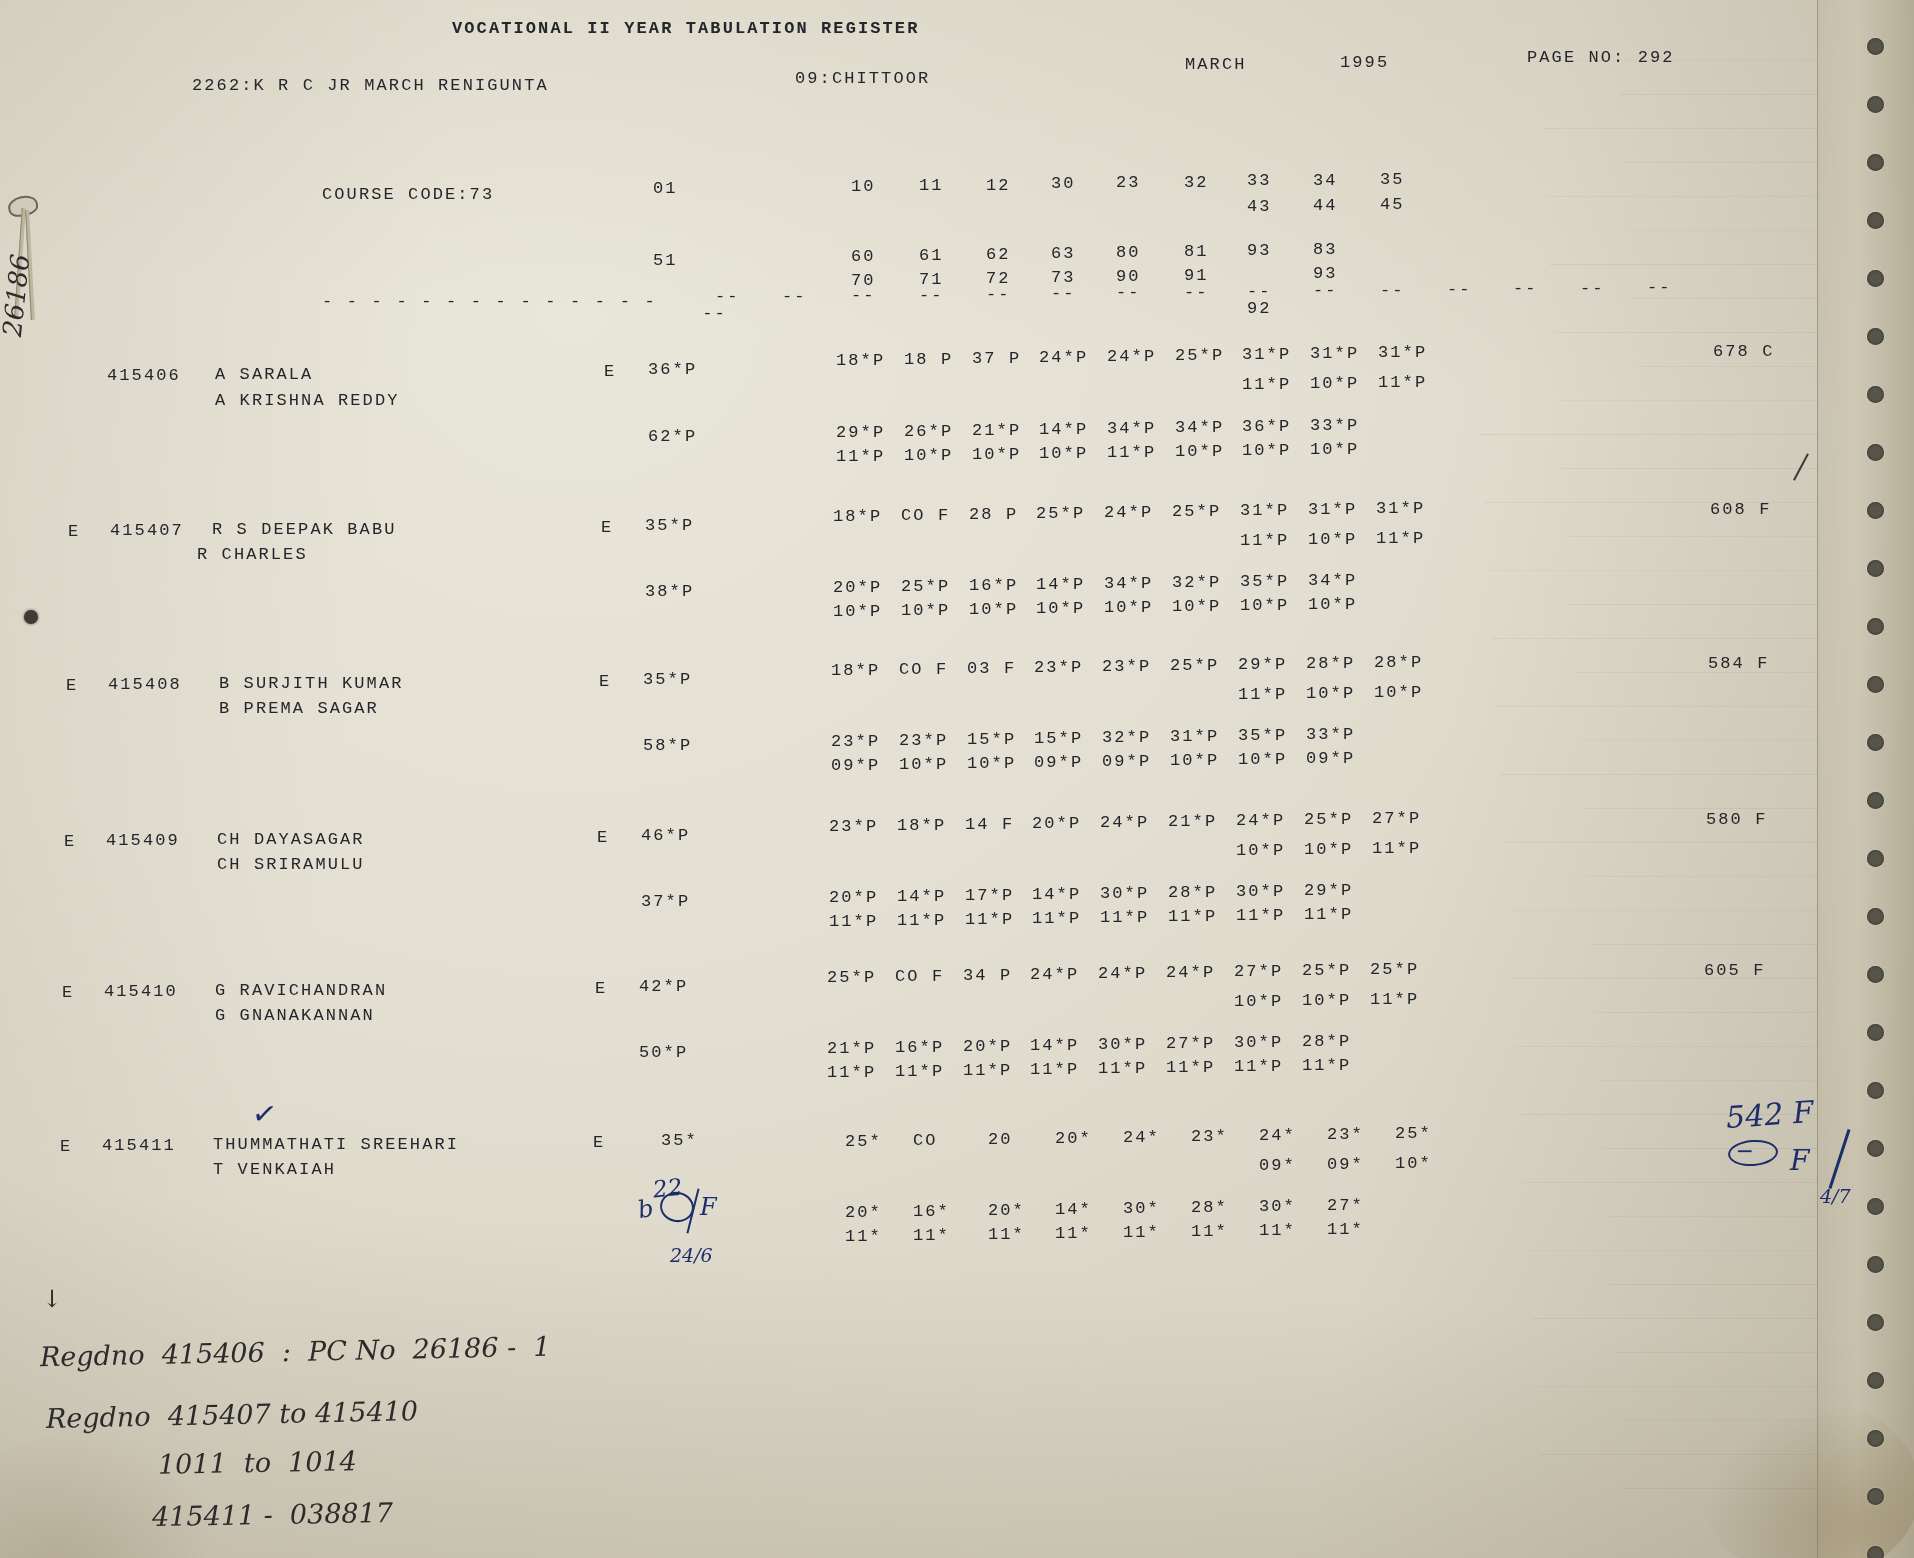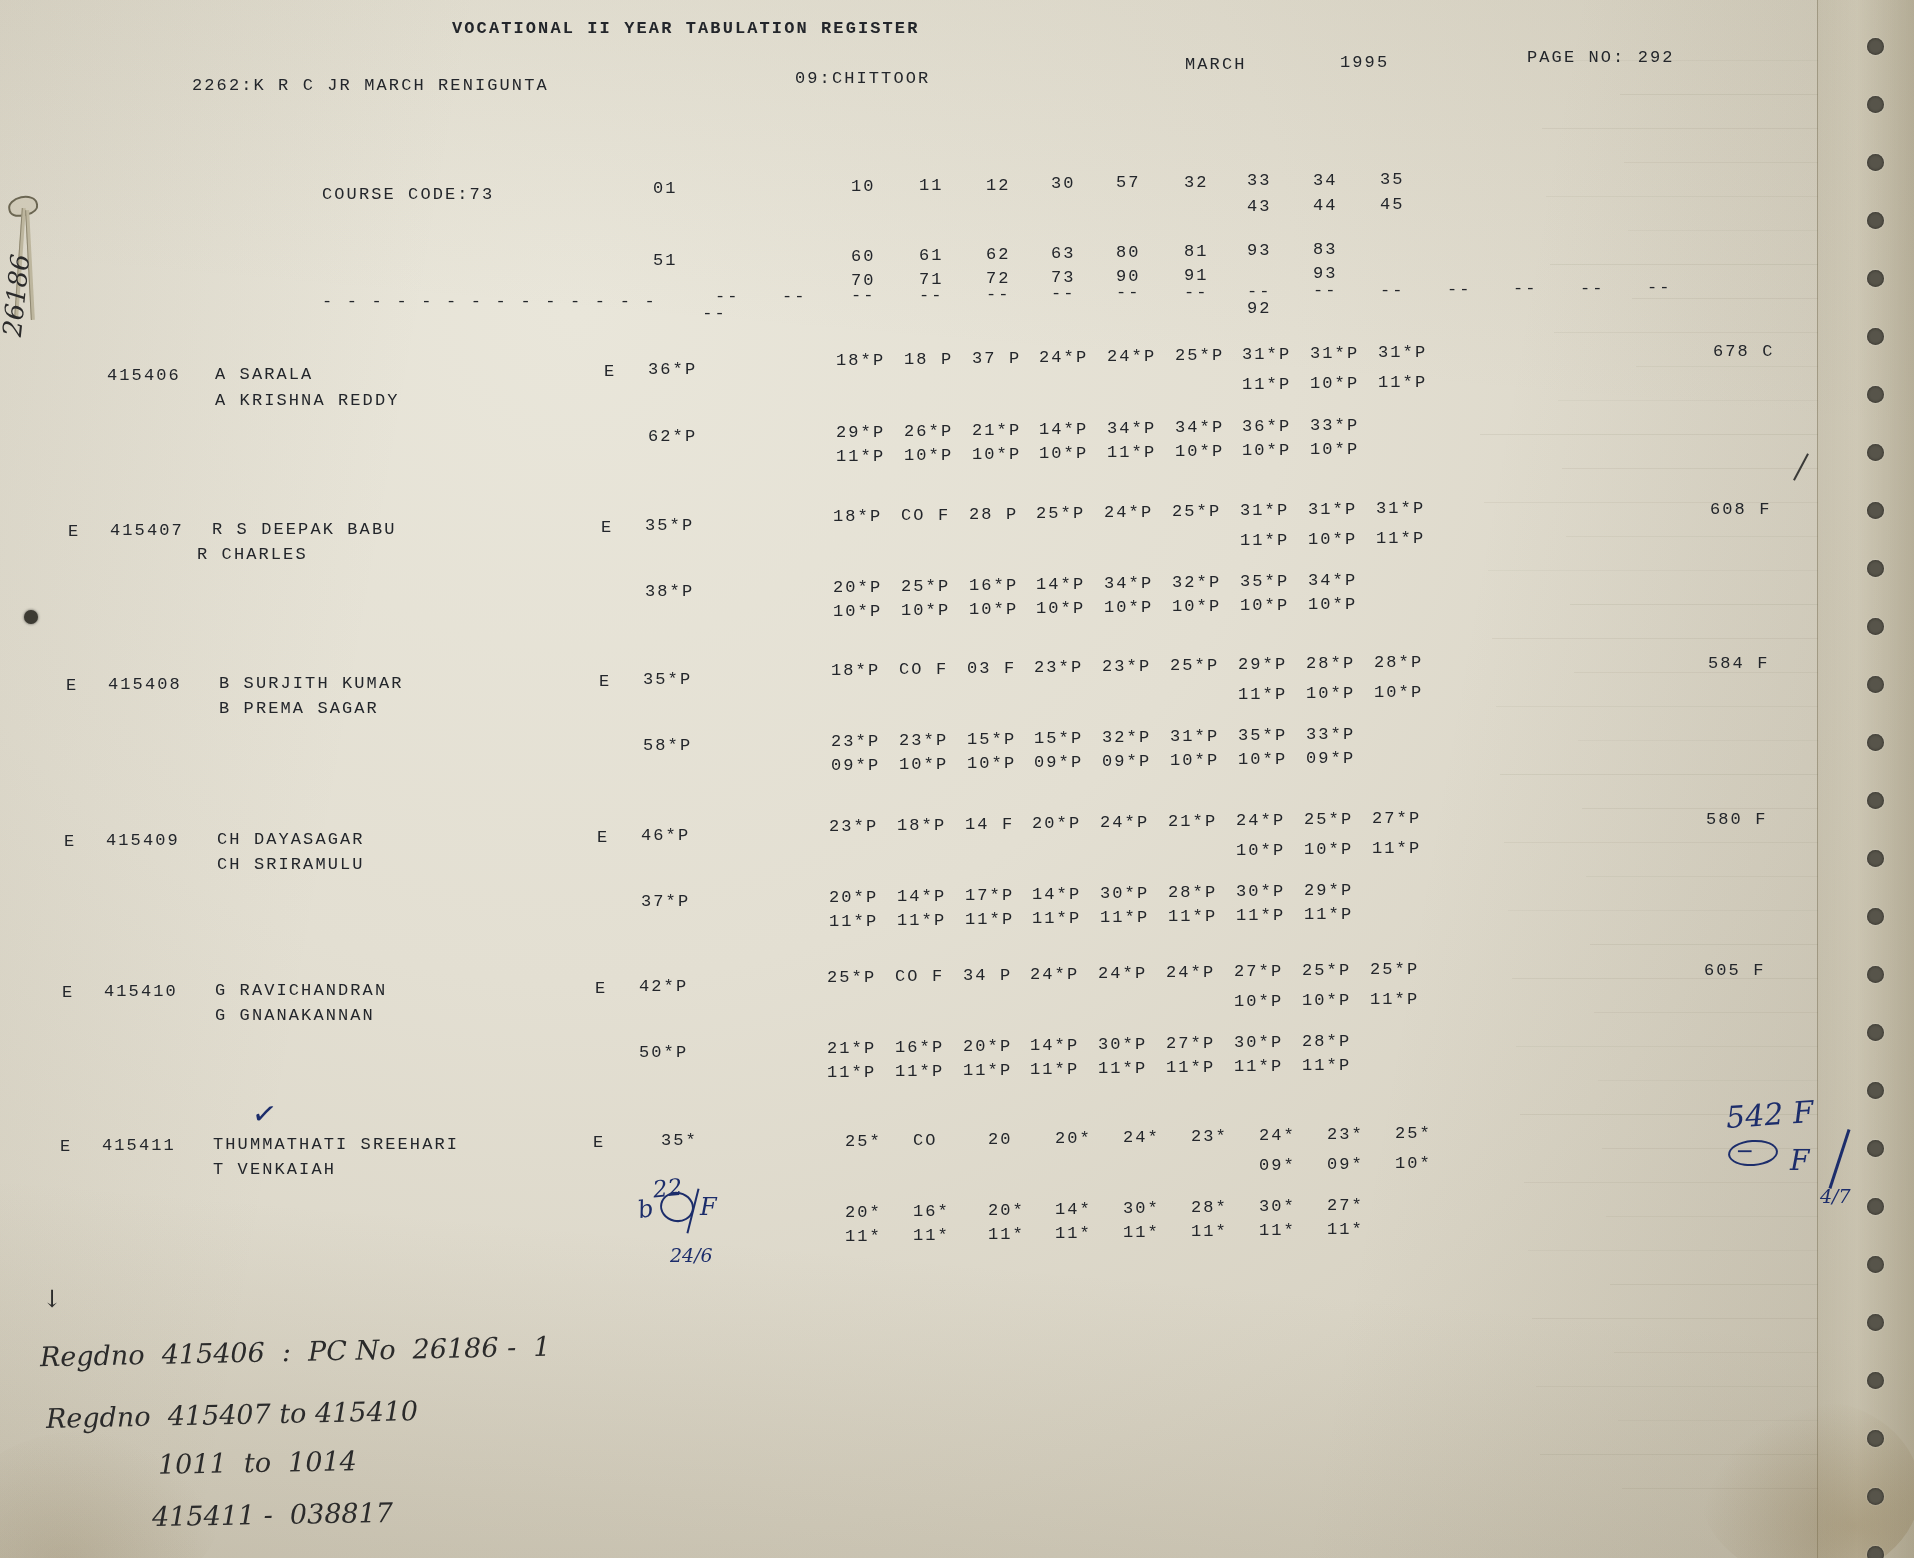--- a/index.html
+++ b/index.html
@@ -158,21 +158,21 @@
   <div class="t" style="left:1340px; top:54px;">1995</div>
   <div class="t" style="left:1527px; top:49px;">PAGE NO: 292</div>
 
   <div class="t" style="left:322px; top:186px;">COURSE CODE:73</div>
   <div class="t" style="left:653px; top:180px;">01</div>
 
   <div class="t" style="left:851px; top:178px;">10</div>
   <div class="t" style="left:919px; top:177px;">11</div>
   <div class="t" style="left:986px; top:177px;">12</div>
   <div class="t" style="left:1051px; top:175px;">30</div>
-  <div class="t" style="left:1116px; top:174px;">57</div>
+  <div class="t" style="left:1116px; top:174px;">23</div>
   <div class="t" style="left:1184px; top:174px;">32</div>
   <div class="t" style="left:1247px; top:172px;">33</div>
   <div class="t" style="left:1313px; top:172px;">34</div>
   <div class="t" style="left:1380px; top:171px;">35</div>
 
   <div class="t" style="left:1247px; top:198px;">43</div>
   <div class="t" style="left:1313px; top:197px;">44</div>
   <div class="t" style="left:1380px; top:196px;">45</div>
 
   <div class="t" style="left:653px; top:252px;">51</div>

